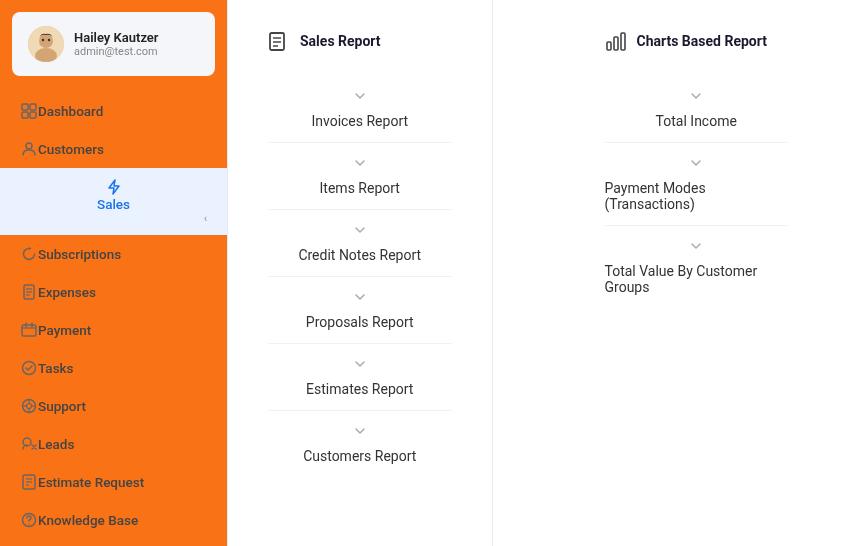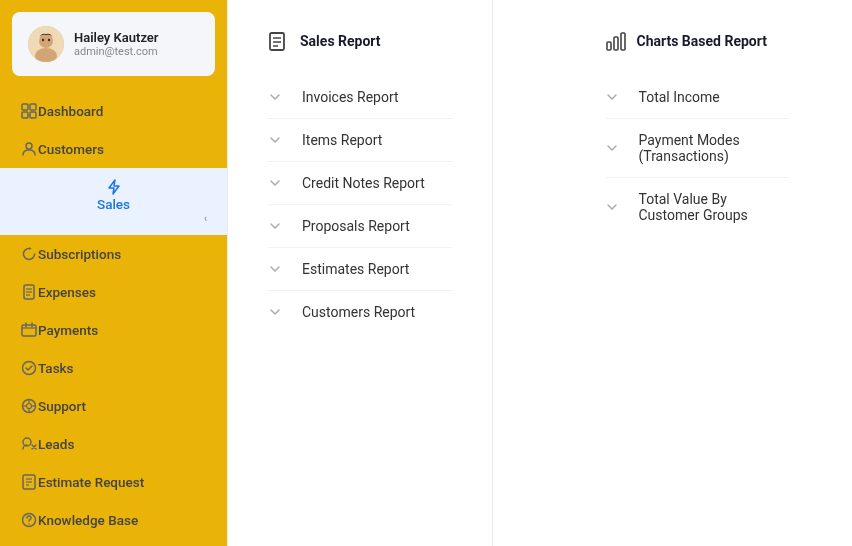--- a/index.html
+++ b/index.html
@@ -9,21 +9,21 @@
       display: flex;
       height: 546px;
       width: 852px;
       overflow: hidden;
     }
 
     
     .sidebar {
       width: 228px;
       min-width: 228px;
-      background: #eab308;
+      background: #f97316;
       border-right: 1px solid #e8eaf0;
       display: flex;
       flex-direction: column;
       height: 100%;
       overflow-y: auto;
     }
 
     .user-profile {
       display: flex;
       align-items: center;
@@ -147,27 +147,28 @@
     .report-list {
       list-style: none;
       display: flex;
       flex-direction: column;
       gap: 0;
     }
 
     .report-item {
       display: flex;
       align-items: center;
-      gap: 20px;
+      gap: 10px;
       padding: 13px 0;
       border-bottom: 1px solid #f0f1f5;
       cursor: pointer;
       color: #333;
       font-size: 14px;
       font-weight: 400;
+      flex-direction: column;
     }
 
     .report-item:last-child {
       border-bottom: none;
     }
 
     .report-item .chevron-down {
       color: #999;
       font-size: 12px;
       display: flex;
@@ -262,21 +263,21 @@
 
 
     <li class="nav-item">
       <span class="nav-icon">
         <svg width="16" height="16" viewBox="0 0 16 16" fill="none" xmlns="http://www.w3.org/2000/svg">
           <rect x="1" y="3" width="14" height="11" rx="1.5" stroke="#666" stroke-width="1.5"></rect>
           <path d="M1 6h14" stroke="#666" stroke-width="1.2"></path>
           <path d="M5 1v4M11 1v4" stroke="#666" stroke-width="1.5" stroke-linecap="round"></path>
         </svg>
       </span>
-      <span>Payments</span>
+      <span>Payment</span>
     </li>
 
     <li class="nav-item">
       <span class="nav-icon">
         <svg width="16" height="16" viewBox="0 0 16 16" fill="none" xmlns="http://www.w3.org/2000/svg">
           <circle cx="8" cy="8" r="6.5" stroke="#666" stroke-width="1.5"></circle>
           <path d="M5 8l2 2 4-4" stroke="#666" stroke-width="1.5" stroke-linecap="round" stroke-linejoin="round"></path>
         </svg>
       </span>
       <span>Tasks</span>

